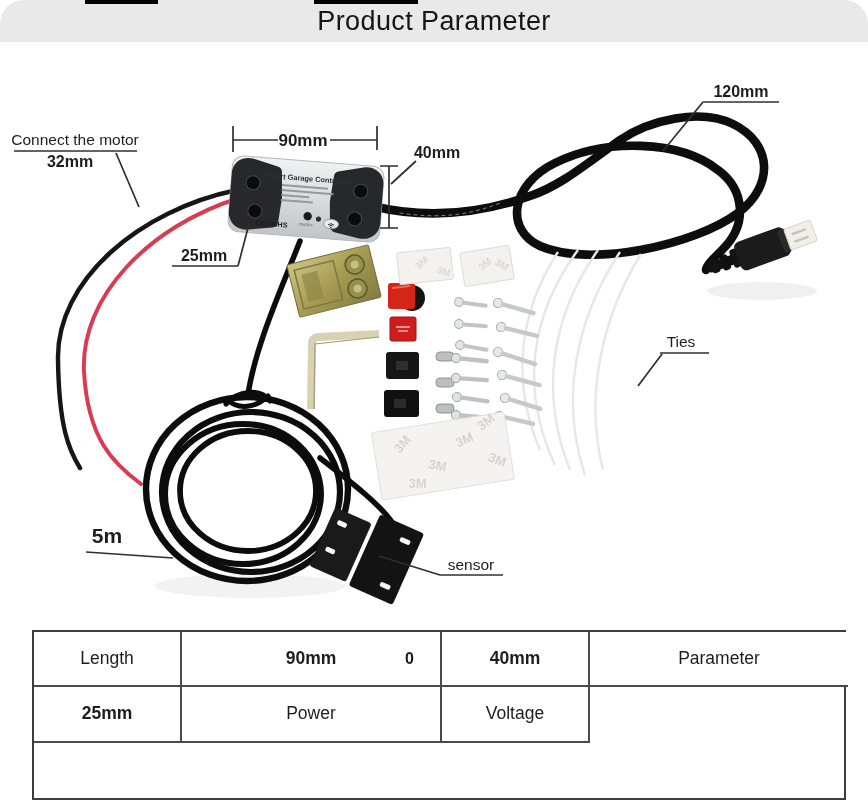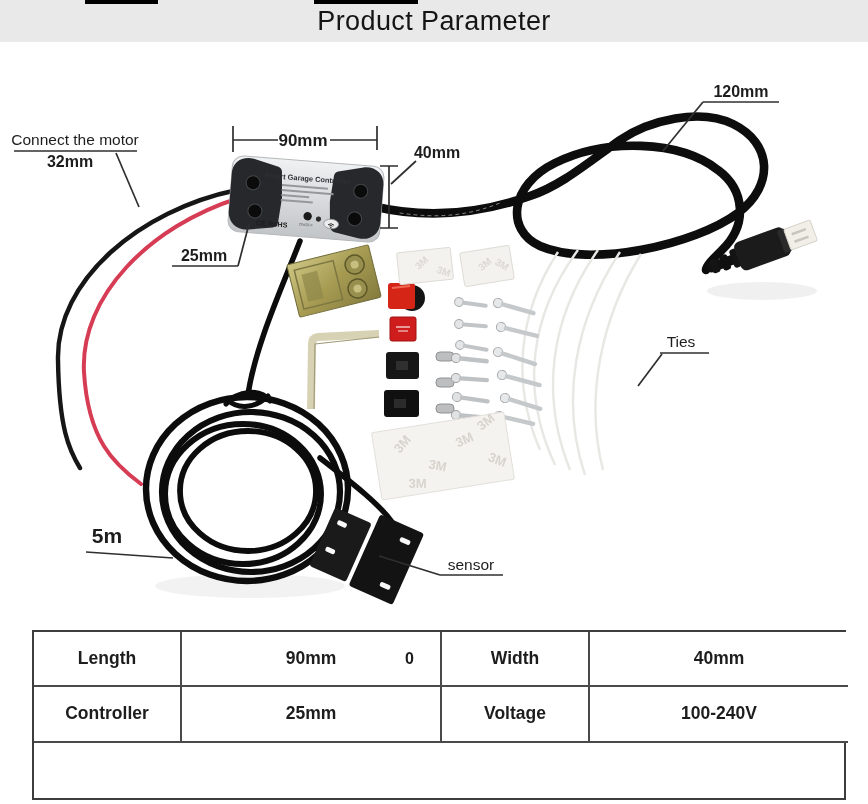--- a/index.html
+++ b/index.html
@@ -1,35 +1,35 @@
 <!DOCTYPE html>
 <html><head>
 <meta charset="utf-8">
 <style>
   html,body{margin:0;padding:0;background:#fff;}
   .page{position:relative;width:868px;height:804px;background:#ffffff;overflow:hidden;
-        font-family:"Liberation Sans",sans-serif;}
+        font-family:"Liberation Sans",sans-serif;border-radius:24px;}
   .title-band{position:absolute;top:0;left:0;width:868px;height:42px;background:#e9e9e9;
         display:flex;align-items:center;justify-content:center;z-index:1;}
   .title-band h1{margin:0;font-size:27px;font-weight:500;color:#151515;letter-spacing:.4px;}
   .top-dash{position:absolute;top:0;height:4px;background:#000;z-index:2;}
   .dash-a{left:85px;width:73px;}
   .dash-b{left:314px;width:104px;}
   svg.photo{position:absolute;left:0;top:0;z-index:0;}
   svg text{font-family:"Liberation Sans",sans-serif;}
 
   .spec-table{position:absolute;left:32px;top:630px;width:814px;height:170px;z-index:1;
         display:grid;grid-template-columns:148px 260px 148px 258px;grid-template-rows:1fr 1fr 1fr;
         border:2px solid #3d3d3d;box-sizing:border-box;background:#fff;}
   .cell{border-right:2px solid #4a4a4a;border-bottom:2px solid #4a4a4a;
         display:flex;align-items:center;justify-content:center;
         font-size:17.5px;color:#1d1d1d;position:relative;background:#fff;}
   .cell:nth-child(4n){border-right:none;}
   .cell:nth-child(n+9){border-bottom:none;}
-  .cell.label{font-weight:700;text-align:right;}
+  .cell.label{font-weight:400;text-align:right;}
   .cell.value{font-weight:700;}
   .stray{position:absolute;right:26px;top:50%;transform:translateY(-50%);
         font-weight:700;font-size:16px;color:#1d1d1d;}
 </style>
 </head>
 <body>
 
 <div class="page">
 
   <div class="title-band">
@@ -275,23 +275,22 @@
       <text x="471" y="570" text-anchor="middle" font-size="15.5" font-weight="400">sensor</text>
     </g>
   </svg>
 
   <div class="spec-table">
     <div class="cell label">Length</div>
     <div class="cell value">
       <span>90mm</span>
       <span class="stray">0</span>
     </div>
-    <div class="cell label">Width</div>
     <div class="cell value">40mm</div>
 
-    <div class="cell label">Controller</div>
+    <div class="cell label">Parameter</div>
     <div class="cell value">25mm</div>
+    <div class="cell label">Power</div>
 
     <div class="cell label">Voltage</div>
-    <div class="cell value">100-240V</div>
   </div>
 
 </div>
 
 </body></html>

